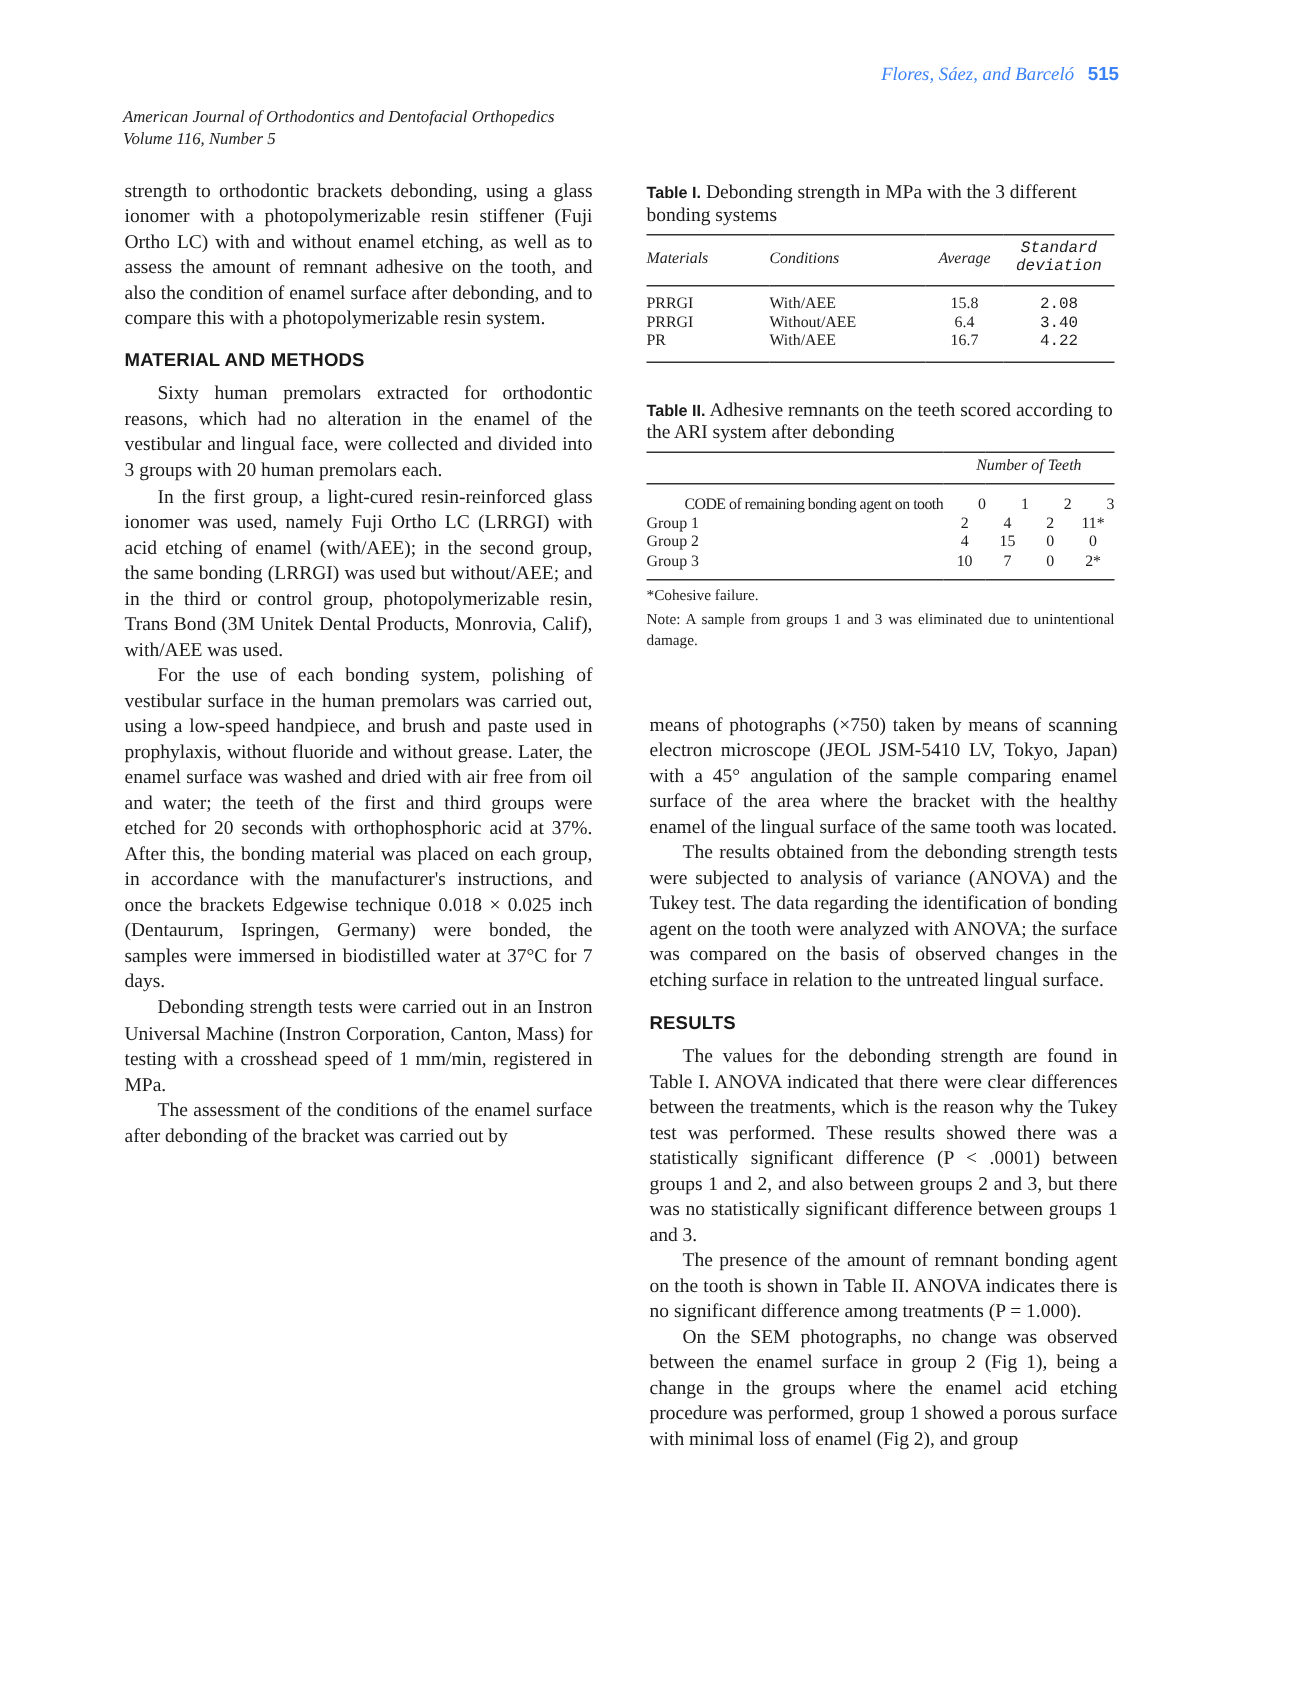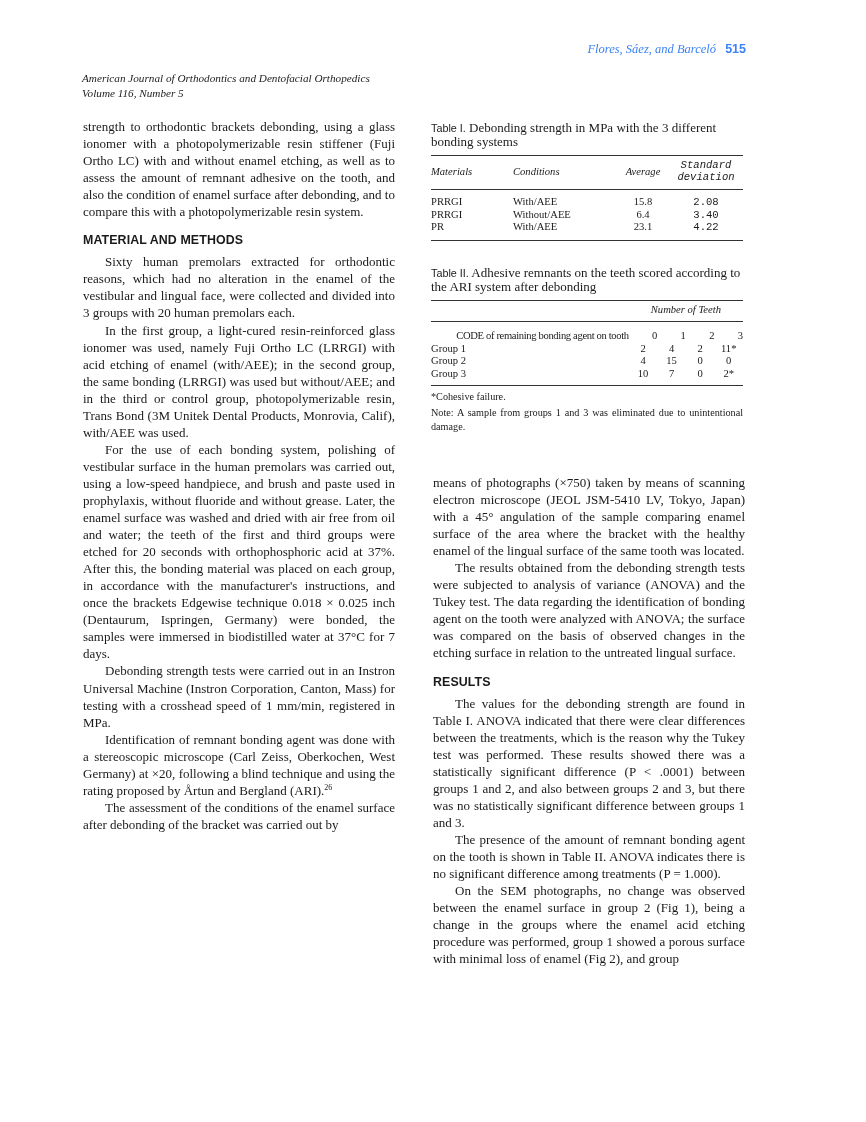--- a/index.html
+++ b/index.html
@@ -14,21 +14,21 @@
   .col-left { left: 83px; }
 
   p { margin: 0; text-align: justify; }
   p.indent { text-indent: 22px; }
   h2 { font-family: "Liberation Sans", sans-serif; font-weight: bold; font-size: 12.4px; margin: 12px 0 4px 0; letter-spacing: 0.1px; }
 
   .ari-list { font-size: 11.3px; line-height: 15.4px; margin: 1px 0 6px 18px; }
   .ari-list div { margin: 0; }
 
   .table-caption { font-size: 13px; line-height: 14px; margin-bottom: 6px; }
-  .table-caption .tlabel { font-family: "Liberation Sans", sans-serif; font-weight: normal; font-size: 10.8px; }
+  .table-caption .tlabel { font-family: "Liberation Sans", sans-serif; font-weight: bold; font-size: 10.8px; }
   table { border-collapse: collapse; width: 312px; font-size: 10.6px; }
   .t1 thead th { font-weight: normal; font-style: italic; text-align: left; padding: 3px 0 6px 0;
                  border-top: 1.5px solid #333; border-bottom: 1.5px solid #333; }
   .t1 tbody td { padding: 0; line-height: 12.5px; }
   .t1 tbody tr:first-child td { padding-top: 6px; }
   .t1 tbody tr:last-child td { padding-bottom: 6px; border-bottom: 1.5px solid #333; }
   .t1 .c-mat { width: 82px; }
   .t1 .c-cond { width: 104px; }
   .t1 .c-avg { width: 52px; text-align: center; }
   .t1 .c-sd { text-align: center; font-family: Liberation Mono, monospace; }
@@ -61,21 +61,20 @@
   <span class="pageno">515</span>
 </div>
 
 <div class="col col-left">
   <p>strength to orthodontic brackets debonding, using a glass ionomer with a photopolymerizable resin stiffener (Fuji Ortho LC) with and without enamel etching, as well as to assess the amount of remnant adhesive on the tooth, and also the condition of enamel surface after debonding, and to compare this with a photopolymerizable resin system.</p>
   <h2>MATERIAL AND METHODS</h2>
   <p class="indent">Sixty human premolars extracted for orthodontic reasons, which had no alteration in the enamel of the vestibular and lingual face, were collected and divided into 3 groups with 20 human premolars each.</p>
   <p class="indent">In the first group, a light-cured resin-reinforced glass ionomer was used, namely Fuji Ortho LC (LRRGI) with acid etching of enamel (with/AEE); in the second group, the same bonding (LRRGI) was used but without/AEE; and in the third or control group, photopolymerizable resin, Trans Bond (3M Unitek Dental Products, Monrovia, Calif), with/AEE was used.</p>
   <p class="indent">For the use of each bonding system, polishing of vestibular surface in the human premolars was carried out, using a low-speed handpiece, and brush and paste used in prophylaxis, without fluoride and without grease. Later, the enamel surface was washed and dried with air free from oil and water; the teeth of the first and third groups were etched for 20 seconds with orthophosphoric acid at 37%. After this, the bonding material was placed on each group, in accordance with the manufacturer's instructions, and once the brackets Edgewise technique 0.018 × 0.025 inch (Dentaurum, Ispringen, Germany) were bonded, the samples were immersed in biodistilled water at 37°C for 7 days.</p>
   <p class="indent">Debonding strength tests were carried out in an Instron Universal Machine (Instron Corporation, Canton, Mass) for testing with a crosshead speed of 1 mm/min, registered in MPa.</p>
-  <p class="indent"><span>Identification of remnant bonding agent was done with a stereoscopic microscope (Carl Zeiss, Oberkochen, West Germany) at ×20, following a blind technique and using the rating proposed by Årtun and Bergland (ARI).</span><sup>26</sup></p>
   <p class="indent">The assessment of the conditions of the enamel surface after debonding of the bracket was carried out by</p>
 </div>
 
 <div class="table1">
   <div class="table-caption">
     <span class="tlabel">Table I.</span>
     <span>Debonding strength in MPa with the 3 different bonding systems</span>
   </div>
   <table class="t1">
     <thead>
@@ -95,21 +94,21 @@
       </tr>
       <tr>
         <td class="c-mat">PRRGI</td>
         <td class="c-cond">Without/AEE</td>
         <td class="c-avg">6.4</td>
         <td class="c-sd">3.40</td>
       </tr>
       <tr>
         <td class="c-mat">PR</td>
         <td class="c-cond">With/AEE</td>
-        <td class="c-avg">23.1</td>
+        <td class="c-avg">16.7</td>
         <td class="c-sd">4.22</td>
       </tr>
     </tbody>
   </table>
 </div>
 
 <div class="table2">
   <div class="table-caption">
     <span class="tlabel">Table II.</span>
     <span>Adhesive remnants on the teeth scored according to the ARI system after debonding</span>

